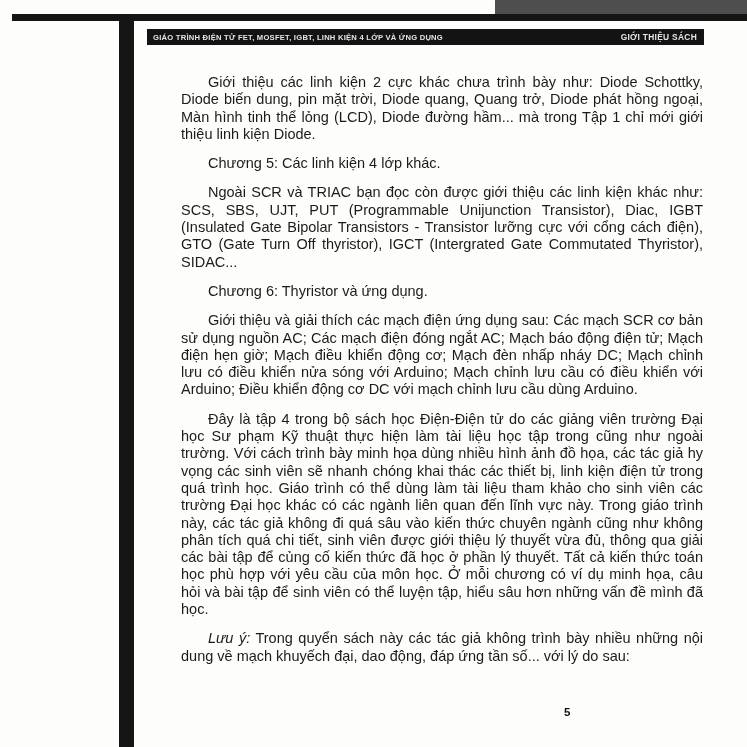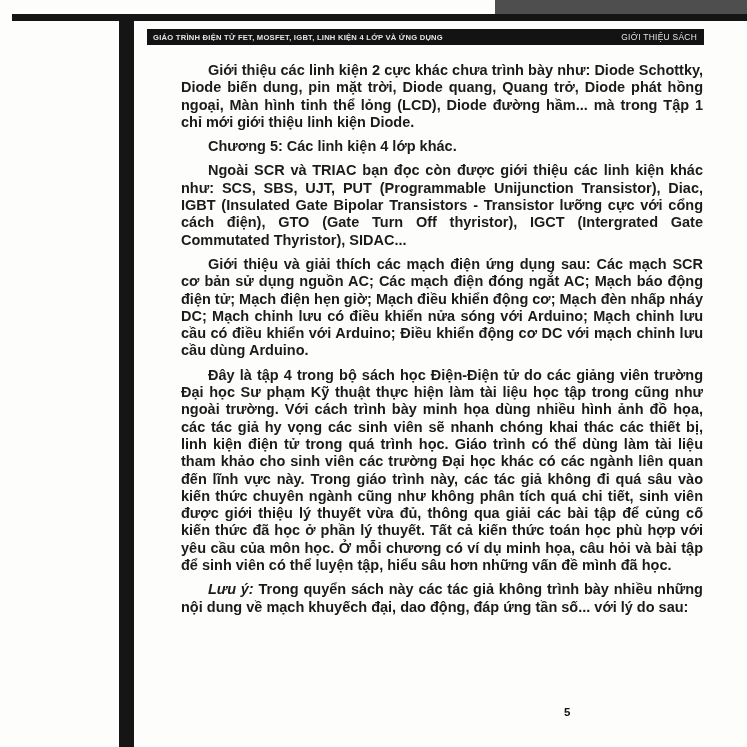--- a/index.html
+++ b/index.html
@@ -56,39 +56,38 @@
     padding: 0 7px 0 6px;
   }
   .header-left {
     font-size: 7.6px;
     font-weight: bold;
     letter-spacing: 0.25px;
     white-space: nowrap;
   }
   .header-right {
     font-size: 8.4px;
-    font-weight: normal;
+    font-weight: bold;
     letter-spacing: 0.3px;
     white-space: nowrap;
   }
   
   .content {
     position: absolute;
     top: 62px;
     left: 181px;
     width: 522px;
     color: #1b1b1b;
     font-size: 14.5px;
     line-height: 17.3px;
     text-align: justify;
   }
   .content p {
-    margin: 0 0 7px 0;
+    margin: 12px 0 7px 0;
     text-indent: 27px;
-    font-weight: bold;
   }
   .note-lead {
     font-style: italic;
   }
   .page-number {
     position: absolute;
     top: 706px;
     left: 564px;
     font-size: 11.5px;
     font-weight: bold;
@@ -106,20 +105,21 @@
 
   <div class="header-bar">
     <span class="header-left">GIÁO TRÌNH ĐIỆN TỬ FET, MOSFET, IGBT, LINH KIỆN 4 LỚP VÀ ỨNG DỤNG</span>
     <span class="header-right">GIỚI THIỆU SÁCH</span>
   </div>
 
   <div class="content">
     <p>Giới thiệu các linh kiện 2 cực khác chưa trình bày như: Diode Schottky, Diode biến dung, pin mặt trời, Diode quang, Quang trở, Diode phát hồng ngoại, Màn hình tinh thể lỏng (LCD), Diode đường hầm... mà trong Tập 1 chỉ mới giới thiệu linh kiện Diode.</p>
     <p>Chương 5: Các linh kiện 4 lớp khác.</p>
     <p>Ngoài SCR và TRIAC bạn đọc còn được giới thiệu các linh kiện khác như: SCS, SBS, UJT, PUT (Programmable Unijunction Transistor), Diac, IGBT (Insulated Gate Bipolar Transistors - Transistor lưỡng cực với cổng cách điện), GTO (Gate Turn Off thyristor), IGCT (Intergrated Gate Commutated Thyristor), SIDAC...</p>
+    <p>Chương 6: Thyristor và ứng dụng.</p>
     <p>Giới thiệu và giải thích các mạch điện ứng dụng sau: Các mạch SCR cơ bản sử dụng nguồn AC; Các mạch điện đóng ngắt AC; Mạch báo động điện tử; Mạch điện hẹn giờ; Mạch điều khiển động cơ; Mạch đèn nhấp nháy DC; Mạch chỉnh lưu có điều khiển nửa sóng với Arduino; Mạch chỉnh lưu cầu có điều khiển với Arduino; Điều khiển động cơ DC với mạch chỉnh lưu cầu dùng Arduino.</p>
     <p>Đây là tập 4 trong bộ sách học Điện-Điện tử do các giảng viên trường Đại học Sư phạm Kỹ thuật thực hiện làm tài liệu học tập trong cũng như ngoài trường. Với cách trình bày minh họa dùng nhiều hình ảnh đồ họa, các tác giả hy vọng các sinh viên sẽ nhanh chóng khai thác các thiết bị, linh kiện điện tử trong quá trình học. Giáo trình có thể dùng làm tài liệu tham khảo cho sinh viên các trường Đại học khác có các ngành liên quan đến lĩnh vực này. Trong giáo trình này, các tác giả không đi quá sâu vào kiến thức chuyên ngành cũng như không phân tích quá chi tiết, sinh viên được giới thiệu lý thuyết vừa đủ, thông qua giải các bài tập để củng cố kiến thức đã học ở phần lý thuyết. Tất cả kiến thức toán học phù hợp với yêu cầu của môn học. Ở mỗi chương có ví dụ minh họa, câu hỏi và bài tập để sinh viên có thể luyện tập, hiểu sâu hơn những vấn đề mình đã học.</p>
     <p><i class="note-lead">Lưu ý:</i><span> Trong quyển sách này các tác giả không trình bày nhiều những nội dung về mạch khuyếch đại, dao động, đáp ứng tần số... với lý do sau:</span></p>
   </div>
 
   <div class="page-number">5</div>
 
 </div>
 
 </body></html>

